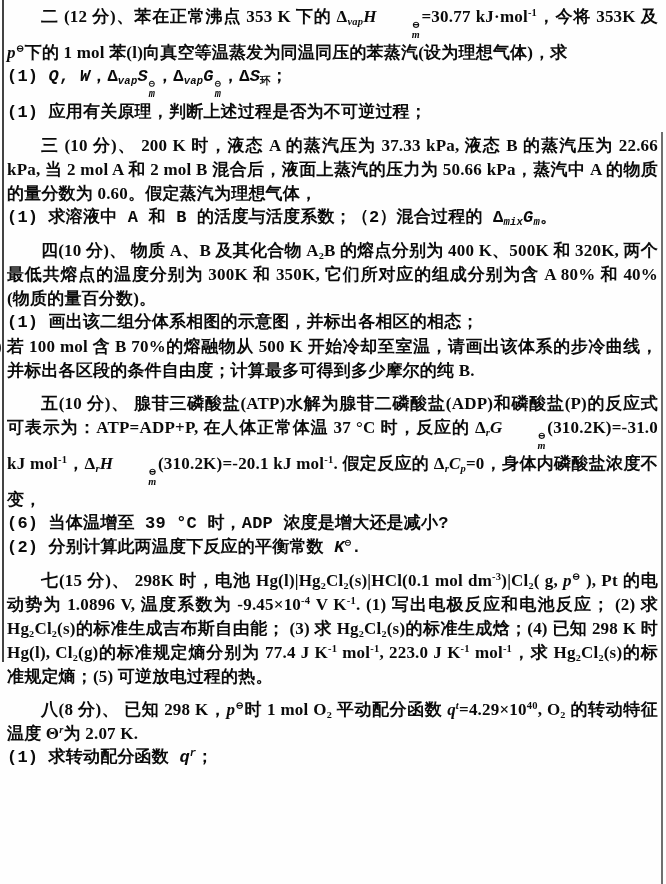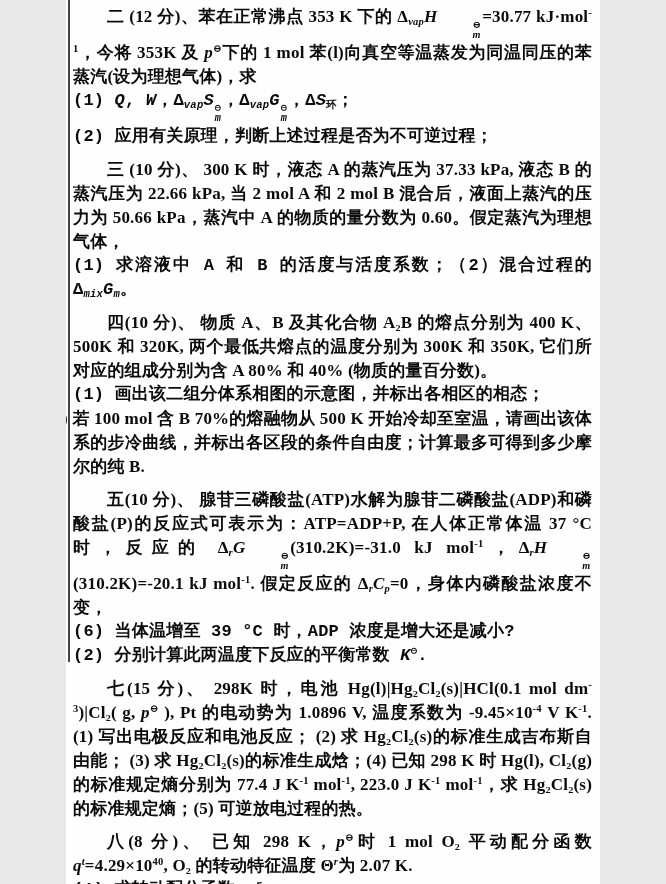--- a/index.html
+++ b/index.html
@@ -1,18 +1,18 @@
 <!DOCTYPE html>
 <html lang="zh"><head>
 <meta charset="utf-8">
 <style>
   html,body{margin:0;padding:0;background:#e8e8e8;}
   .page{
     position:relative;
-    width:534px;height:884px;
+    width:666px;height:884px;
     margin:0 auto;
     background:#fefefe;
     overflow:hidden;
     color:#0b0b0b;
     font-family:"Liberation Serif","DejaVu Serif",serif;
     font-weight:700;
   }
   .edge{position:absolute;top:0;background:#222;}
   .edge.left{left:2px;width:2px;height:662px;opacity:.85;}
   .edge.right{left:661px;top:132px;width:2px;height:752px;opacity:.65;}
@@ -53,24 +53,24 @@
             <span class="sp">⊖</span>
             <span class="sb"><i>m</i></span>
           </span>=30.77 kJ·mol<sup>-1</sup>，今将 353K 及 <i>p</i><sup>⊖</sup>下的 1 mol 苯(l)向真空等温蒸发为同温同压的苯蒸汽(设为理想气体)，求</p>
         <p class="item">(1) <i>Q</i>, <i>W</i>，Δ<sub><i>vap</i></sub><i>S</i><span class="ss">
             <span class="sp">⊖</span>
             <span class="sb"><i>m</i></span>
           </span>，Δ<sub><i>vap</i></sub><i>G</i><span class="ss">
             <span class="sp">⊖</span>
             <span class="sb"><i>m</i></span>
           </span>，Δ<i>S</i><sub>环</sub>；</p>
-        <p class="item">(2) 应用有关原理，判断上述过程是否为不可逆过程；</p>
+        <p class="item">(1) 应用有关原理，判断上述过程是否为不可逆过程；</p>
       </section>
       <section class="q">
-        <p class="para">三 (10 分)、 300 K 时，液态 A 的蒸汽压为 37.33 kPa, 液态 B 的蒸汽压为 22.66 kPa, 当 2 mol A 和 2 mol B 混合后，液面上蒸汽的压力为 50.66 kPa，蒸汽中 A 的物质的量分数为 0.60。假定蒸汽为理想气体，</p>
+        <p class="para">三 (10 分)、 200 K 时，液态 A 的蒸汽压为 37.33 kPa, 液态 B 的蒸汽压为 22.66 kPa, 当 2 mol A 和 2 mol B 混合后，液面上蒸汽的压力为 50.66 kPa，蒸汽中 A 的物质的量分数为 0.60。假定蒸汽为理想气体，</p>
         <p class="item">(1) 求溶液中 A 和 B 的活度与活度系数；（2）混合过程的 Δ<sub><i>mix</i></sub><i>G</i><sub><i>m</i></sub>。</p>
       </section>
       <section class="q">
         <p class="para">四(10 分)、 物质 A、B 及其化合物 A₂B 的熔点分别为 400 K、500K 和 320K, 两个最低共熔点的温度分别为 300K 和 350K, 它们所对应的组成分别为含 A 80% 和 40% (物质的量百分数)。</p>
         <p class="item">(1) 画出该二组分体系相图的示意图，并标出各相区的相态；</p>
         <p class="item-hang">(2) 若 100 mol 含 B 70%的熔融物从 500 K 开始冷却至室温，请画出该体系的步冷曲线，并标出各区段的条件自由度；计算最多可得到多少摩尔的纯 B.</p>
       </section>
       <section class="q">
         <p class="para">五(10 分)、 腺苷三磷酸盐(ATP)水解为腺苷二磷酸盐(ADP)和磷酸盐(P)的反应式可表示为：ATP=ADP+P, 在人体正常体温 37 °C 时，反应的 Δ<sub><i>r</i></sub><i>G</i><span class="ss">
             <span class="sp">⊖</span>

